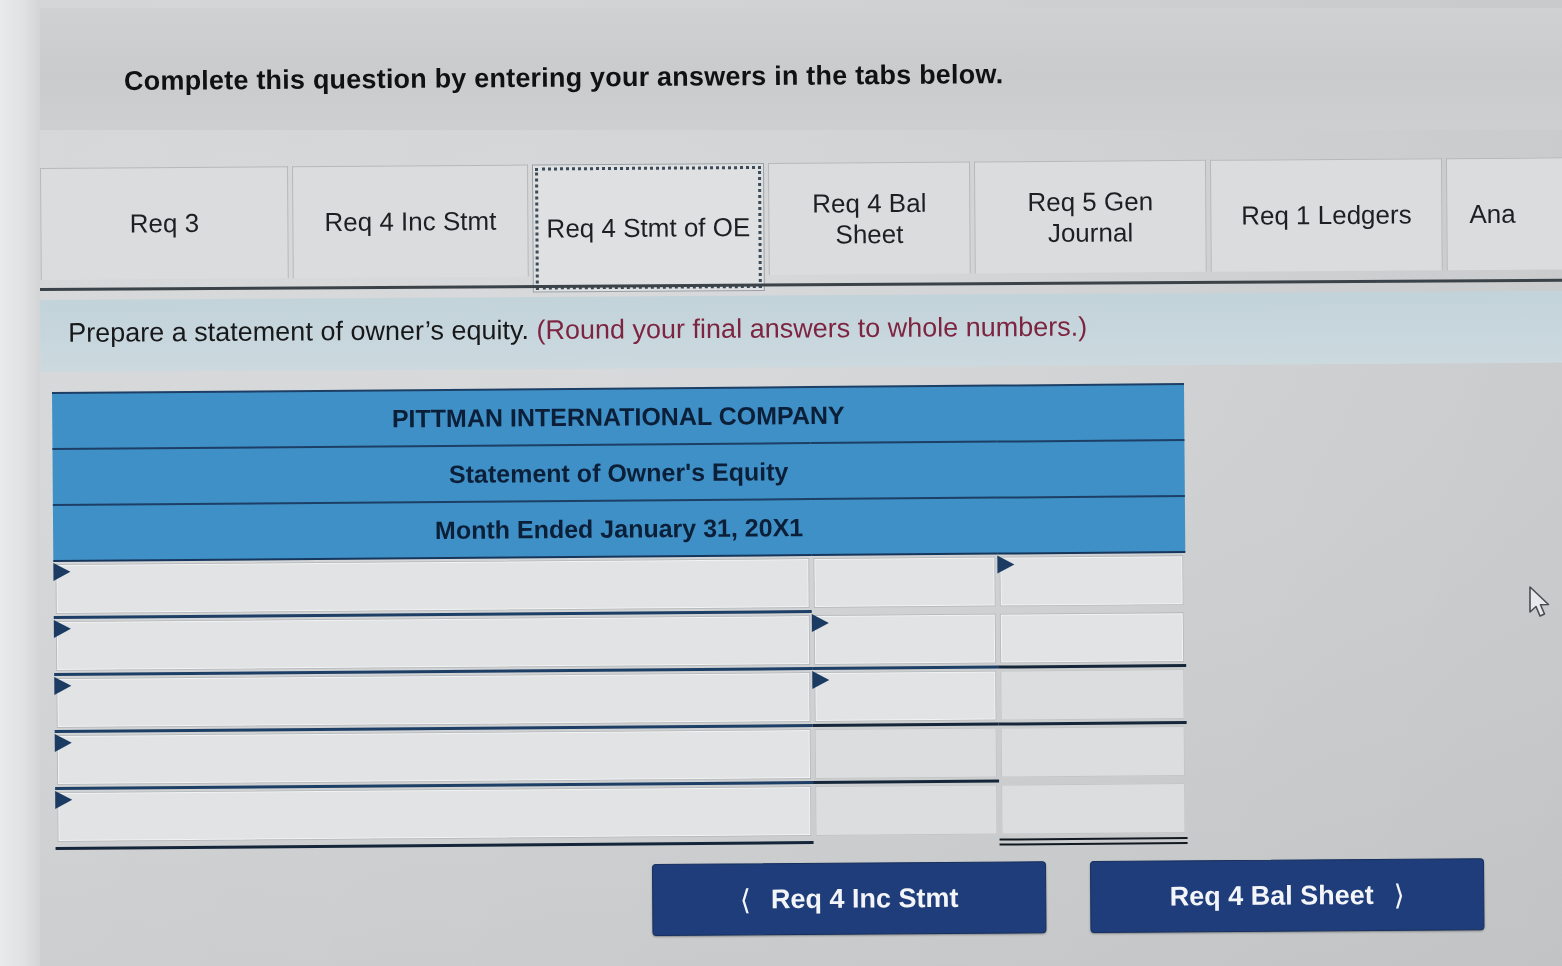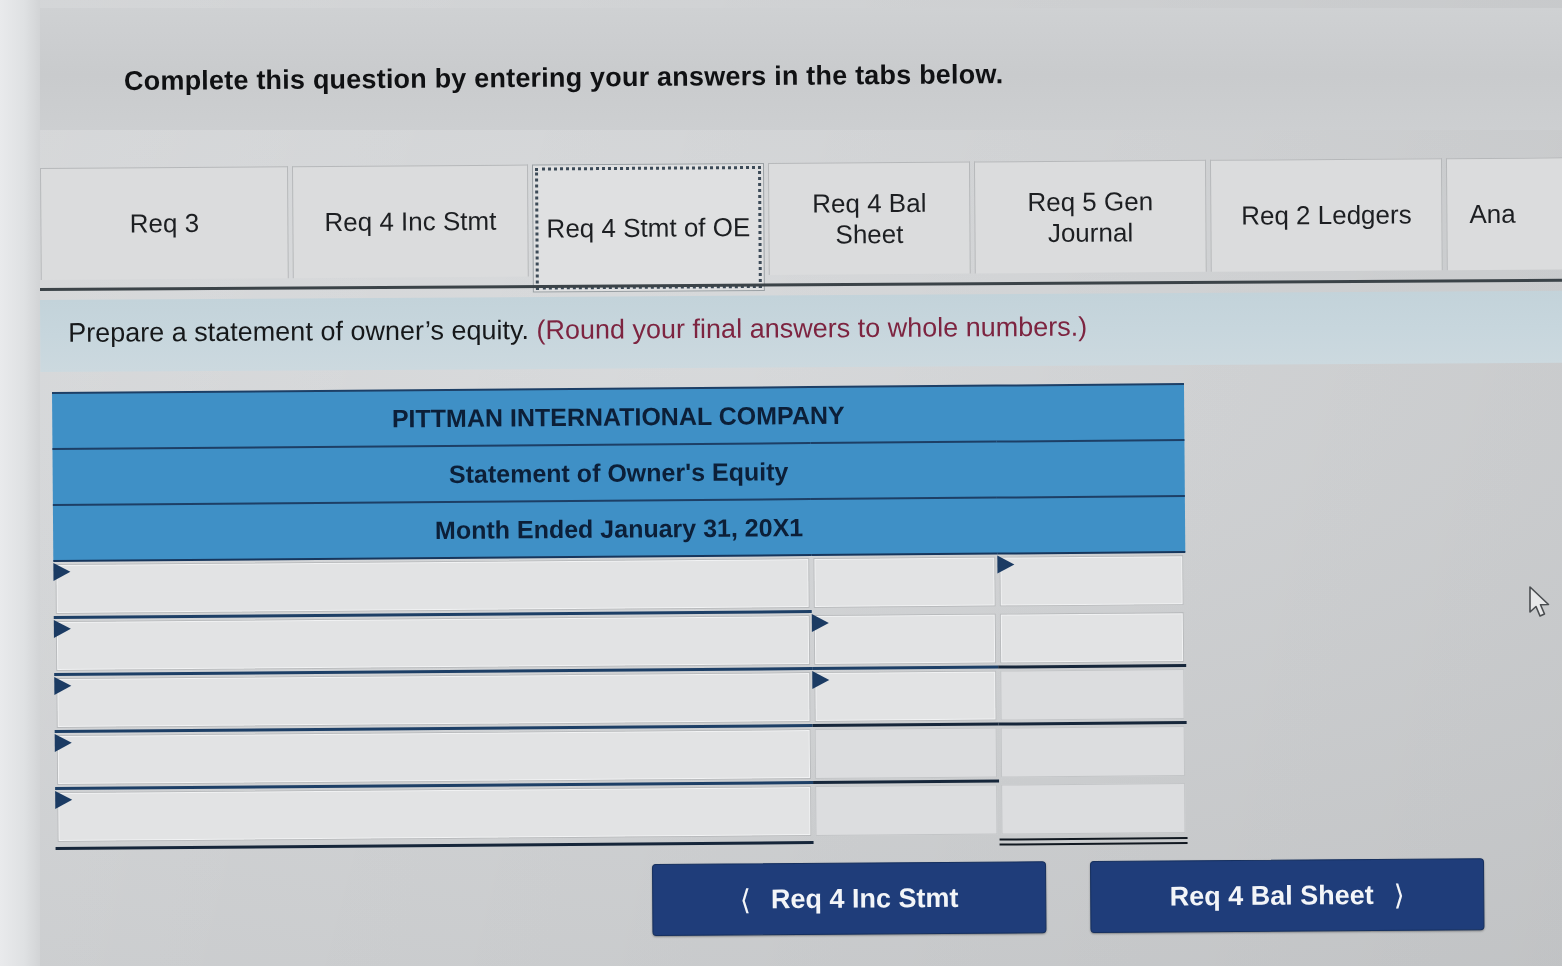--- a/index.html
+++ b/index.html
@@ -280,21 +280,21 @@
     <div class="tab tab-w3 active">
       <span>Req 4 Stmt of OE</span>
     </div>
     <div class="tab tab-w4">
       <span>Req 4 Bal Sheet</span>
     </div>
     <div class="tab tab-w5">
       <span>Req 5 Gen Journal</span>
     </div>
     <div class="tab tab-w6">
-      <span>Req 2 Ledgers</span>
+      <span>Req 1 Ledgers</span>
     </div>
     <div class="tab tab-w7">
       <span>Ana</span>
     </div>
   </div>
 </div>
 <div class="tabstrip-underline"></div>
 
 <div class="prompt-band">
   <div class="prompt-text">

